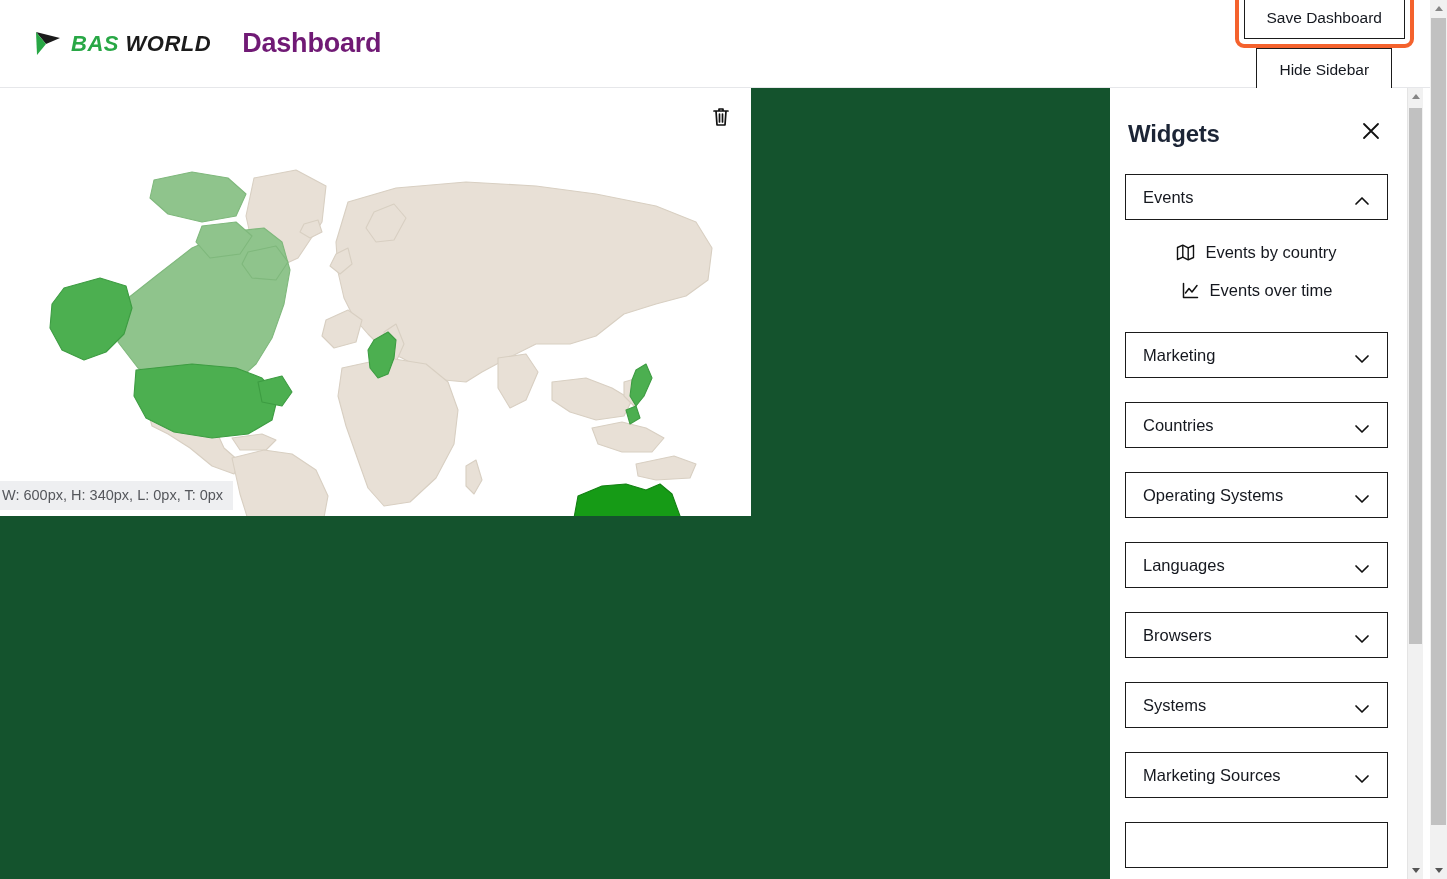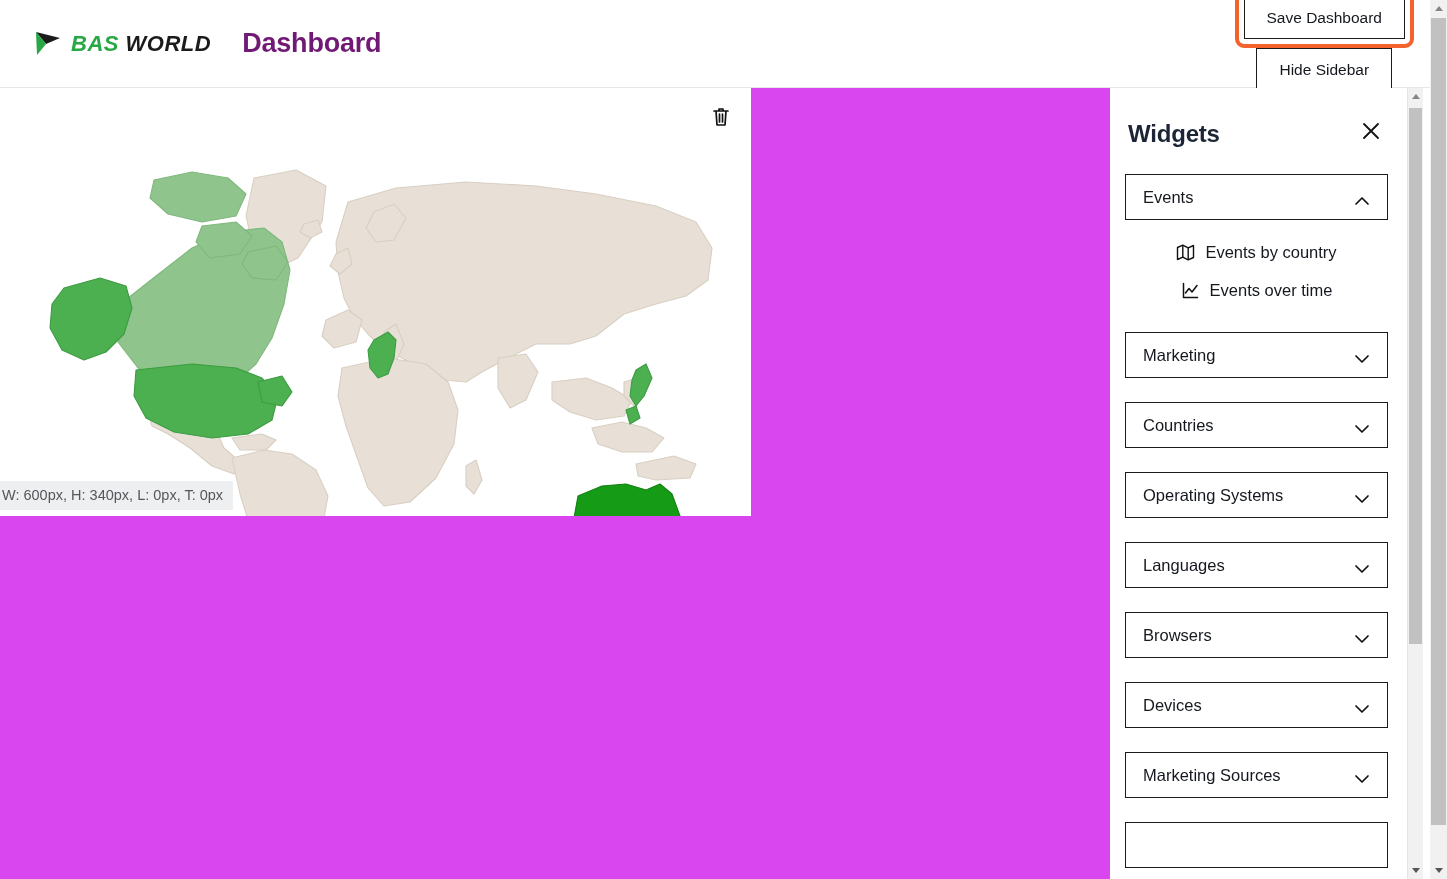--- a/index.html
+++ b/index.html
@@ -45,21 +45,21 @@
   .hl-wrap { position: relative; display: inline-block; }
   .hl-ring {
     position: absolute; left: -9px; top: -9px; right: -9px; bottom: -9px;
     border: 4px solid #f4622d; border-radius: 9px; pointer-events: none;
   }
 
   
   .canvas {
     position: absolute; left: 0; top: 88px;
     width: 1110px; height: 791px;
-    background: #d946ef;
+    background: #14532d;
     overflow: hidden;
   }
   .widget-card {
     position: absolute; left: 0; top: 0;
     width: 751px; height: 428px;
     background: #ffffff;
     overflow: hidden;
   }
   .widget-delete {
     position: absolute; right: 19px; top: 18px;
@@ -319,21 +319,21 @@
       <div class="acc-item">
         <span class="acc-label">Browsers</span>
         <span class="acc-chevron">
           <svg viewBox="0 0 16 10" width="16" height="10">
               <path d="M2 2 L8 8 L14 2" stroke="#111111" stroke-width="1.7" fill="none" stroke-linecap="round" stroke-linejoin="round"></path>
             </svg>
         </span>
       </div>
 
       <div class="acc-item">
-        <span class="acc-label">Devices</span>
+        <span class="acc-label">Systems</span>
         <span class="acc-chevron">
           <svg viewBox="0 0 16 10" width="16" height="10">
               <path d="M2 2 L8 8 L14 2" stroke="#111111" stroke-width="1.7" fill="none" stroke-linecap="round" stroke-linejoin="round"></path>
             </svg>
         </span>
       </div>
 
       <div class="acc-item">
         <span class="acc-label">Marketing Sources</span>
         <span class="acc-chevron">

